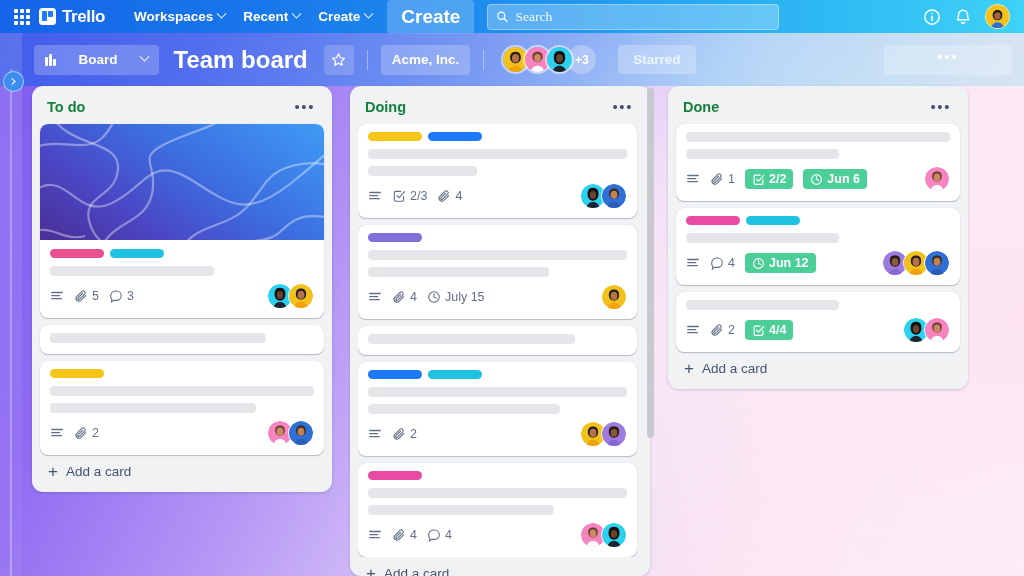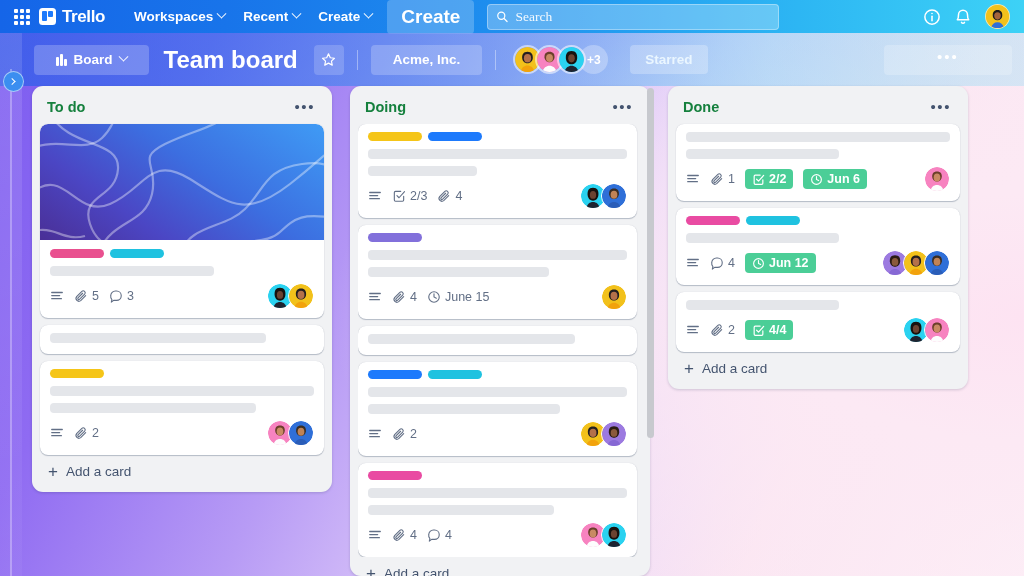--- a/index.html
+++ b/index.html
@@ -44,21 +44,21 @@
   .search-box input::placeholder { color: rgba(255,255,255,.92); }
   .nav-right { margin-left: auto; display: flex; align-items: center; gap: 13px; padding-right: 4px; }
   .circ-ico { width: 18px; height: 18px; }
   .avatar { border-radius: 50%; position: relative; overflow: hidden; flex: none; }
 
   
   .boardbar { position: absolute; top: 33px; left: 0; width: 1024px; height: 53px;
     background: linear-gradient(90deg, rgba(18,93,230,.55) 0%, rgba(30,140,238,.45) 40%, rgba(60,205,245,.30) 75%, rgba(80,215,246,.22) 100%);
     display: flex; align-items: center; padding-left: 34px; gap: 9px; }
   .pill { background: rgba(255,255,255,.22); border-radius: 4px; height: 30px;
-    display: flex; align-items: center; padding: 0 22px; gap: 7px; color: #fff;
+    display: flex; align-items: center; padding: 0 11px; gap: 23px; color: #fff;
     font-size: 13.5px; font-weight: 600; white-space: nowrap; }
   .board-ico { display: flex; align-items: flex-end; gap: 1.5px; height: 12px; }
   .board-ico s { display: block; width: 2.5px; background: #fff; border-radius: 1px; text-decoration: none; }
   .board-title { color: #fff; font-size: 24px; font-weight: 700; margin: 0 7px 0 6px; white-space: nowrap; }
   .star { width: 30px; height: 30px; background: rgba(255,255,255,.18); border-radius: 4px;
     display: flex; align-items: center; justify-content: center; }
   .divider { width: 1px; height: 20px; background: rgba(255,255,255,.38); margin: 0 4px; }
   .members { display: flex; align-items: center; margin-left: 4px; }
   .members .avatar { width: 29px; height: 29px; border: 2px solid rgba(255,255,255,.55); margin-left: -7px; }
   .members .avatar:first-child { margin-left: 0; }
@@ -435,21 +435,21 @@
               <svg class="ico" width="14" height="14" viewBox="0 0 24 24" fill="none" stroke="#626f86" stroke-width="1.9" stroke-linecap="round">
                 <path d="M20 11.5l-8.5 8.5a5 5 0 01-7-7l9-9a3.4 3.4 0 014.8 4.8l-9 9a1.8 1.8 0 01-2.5-2.5l8-8"></path>
               </svg>
               <span>4</span>
             </span>
             <span class="badge">
               <svg class="ico" width="14" height="14" viewBox="0 0 24 24" fill="none" stroke="#626f86" stroke-width="1.9" stroke-linecap="round">
                 <circle cx="12" cy="12" r="9"></circle>
                   <polyline points="12,6.5 12,12 16,14"></polyline>
               </svg>
-              <span>June 15</span>
+              <span>July 15</span>
             </span>
             <span class="foot-av">
               <span class="avatar">
                 <svg viewBox="0 0 32 32" width="100%" height="100%">
                   <circle cx="16" cy="16" r="16" fill="#f2c11b"></circle>
                   <path d="M16 6c5.2 0 7.2 3.6 6.8 8.4-.3 3.6-3.1 6.4-6.8 6.4s-6.5-2.8-6.8-6.4C8.8 9.6 10.8 6 16 6z" fill="#231f20"></path>
                   <ellipse cx="16" cy="14.5" rx="4.6" ry="5.4" fill="#b4714a"></ellipse>
                   <path d="M7 32c1.2-5.4 4.7-8.2 9-8.2s7.8 2.8 9 8.2z" fill="#f2a20c"></path>
                 </svg>
               </span>

